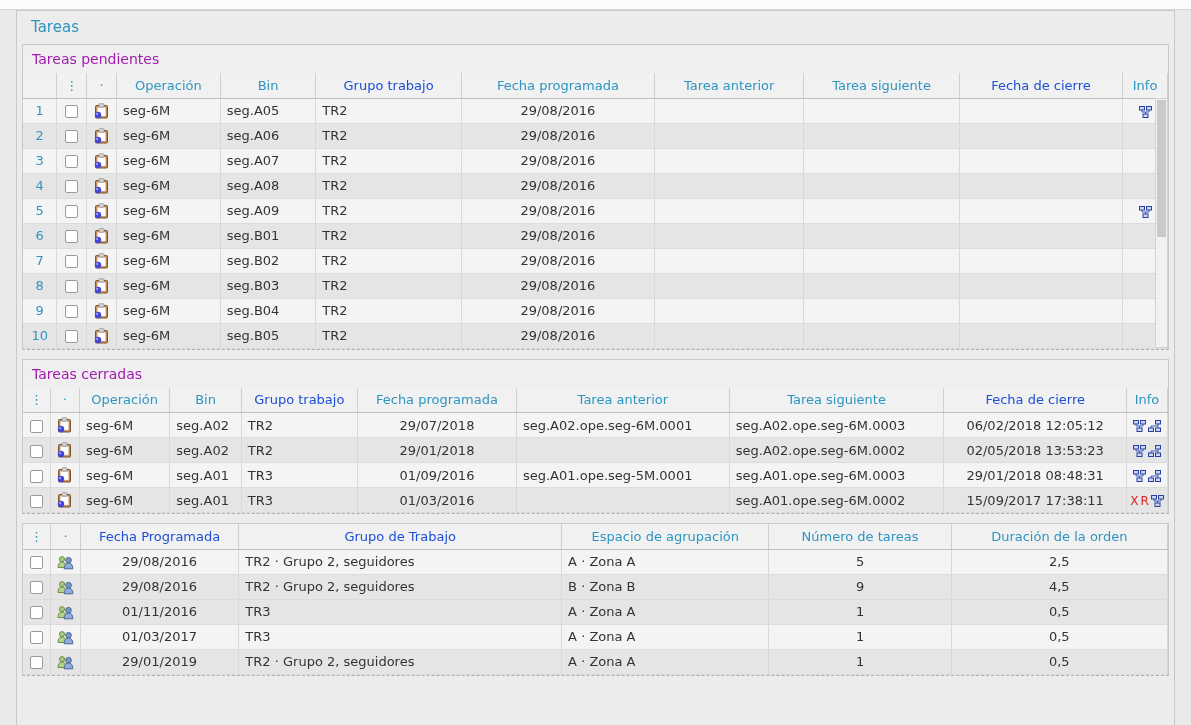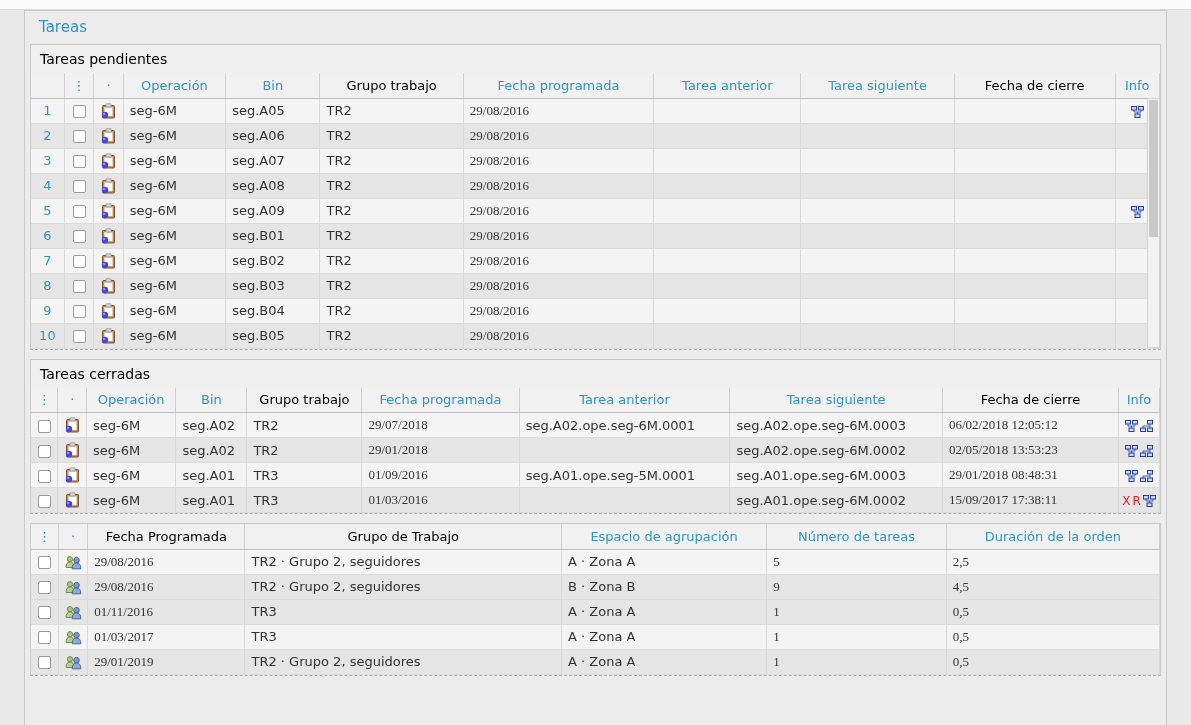--- a/index.html
+++ b/index.html
@@ -4,47 +4,47 @@
 <style>
   html,body{margin:0;padding:0;}
   body{
     width:1191px;height:725px;overflow:hidden;
     background:#e9e9e9;
     font-family:"DejaVu Sans","Liberation Sans",sans-serif;
     font-size:13px;color:#333;
   }
   .topbar{height:9px;background:#fbfbfb;border-bottom:1px solid #d8d8d8;}
   .outer{
-    margin:0 24px;height:715px;box-sizing:border-box;
+    margin:0 16px;height:715px;box-sizing:border-box;
     border:1px solid #c9c9c9;border-bottom:none;
     background:#ececec;padding:0 5px;overflow:hidden;
   }
   .outer-title{color:#2f95c1;font-size:15px;padding:7px 9px 8px;}
   .panel{
     background:#efefef;border:1px solid #c9c9c9;
     border-bottom:1px dashed #adadad;margin-bottom:9px;position:relative;
   }
-  .panel-title{color:#000000;font-size:14px;padding:6px 9px 6px;}
+  .panel-title{color:#a21caf;font-size:14px;padding:6px 9px 6px;}
   table{border-collapse:collapse;table-layout:fixed;}
   th{
     font-weight:normal;text-align:center;background:#f1f1f1;
     border-right:1px solid #cfcfcf;border-bottom:1px solid #bfbfbf;
     height:25px;padding:0 4px;overflow:hidden;white-space:nowrap;box-sizing:border-box;
   }
   th.hdr-blue{color:#2f95c1;}
-  th.hdr-orange{color:#000000;}
+  th.hdr-orange{color:#1d4ed8;}
   td{
     height:25px;padding:0 6px;box-sizing:border-box;
     border-right:1px solid #d9d9d9;border-bottom:1px solid #dcdcdc;
     overflow:hidden;white-space:nowrap;vertical-align:middle;
   }
   tr.r0 td{background:#f4f4f4;}
   tr.r1 td{background:#e5e5e5;}
   td.rownum{color:#2f95c1;text-align:center;}
-  td.ta-right{text-align:left;font-family:Liberation Serif, serif;}
+  td.ta-right{text-align:center;}
   td.ta-center{text-align:center;padding:0 2px;}
   input[type=checkbox]{
     appearance:none;-webkit-appearance:none;
     width:13px;height:13px;margin:0;vertical-align:middle;
     background:#fff;border:1px solid #9a9a9a;border-radius:2px;cursor:pointer;
   }
   .ico{vertical-align:middle;display:inline-block;}
   .redmark{color:#e02424;font-size:12px;margin:0 1px;vertical-align:middle;}
   .infocell .ico{margin:0 1px;}
   .vscrollbar{

